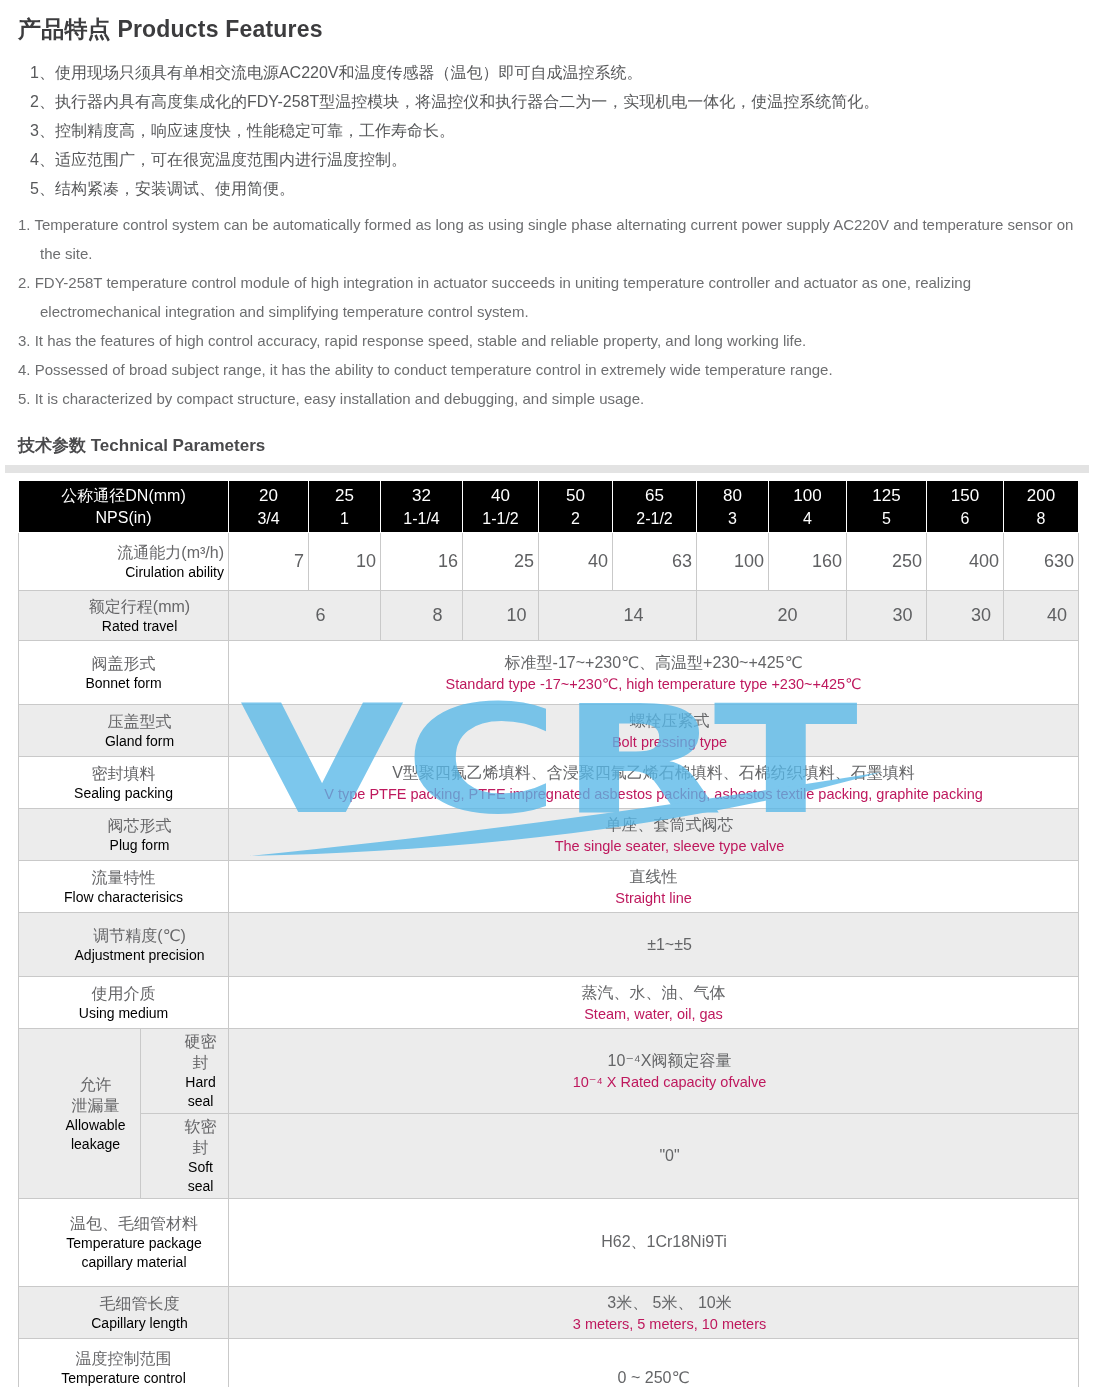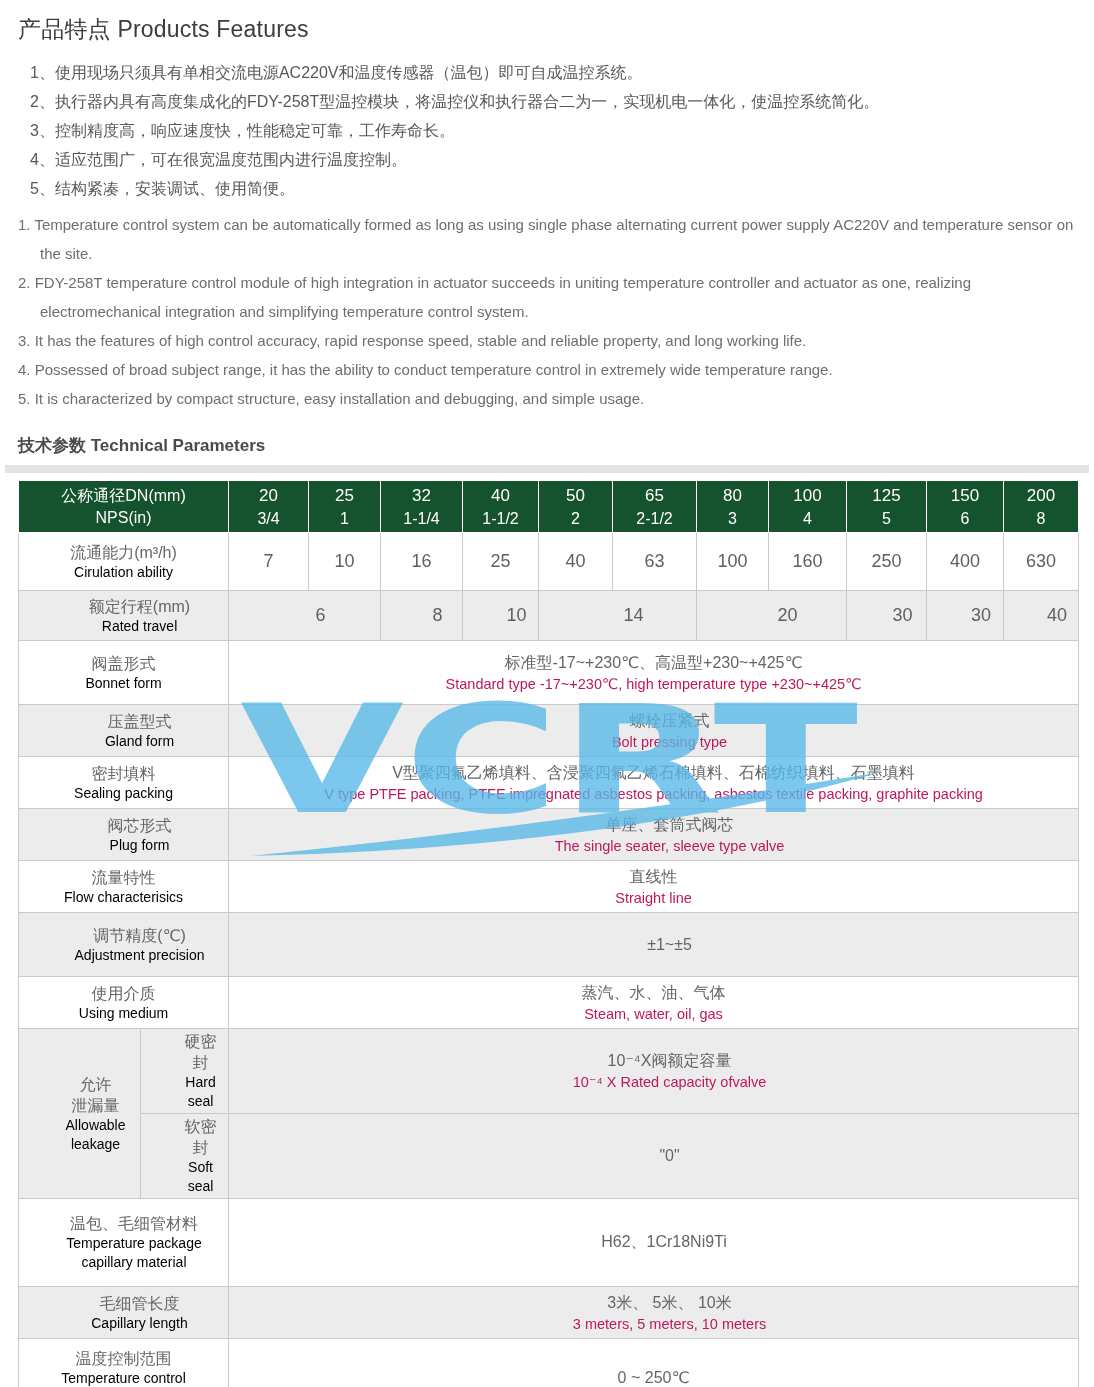--- a/index.html
+++ b/index.html
@@ -6,21 +6,21 @@
   html, body { background: #ffffff; }
   body {
     width: 1094px; height: 1387px; overflow: hidden;
     font-family: "Liberation Sans", "DejaVu Sans", sans-serif;
     color: #58595b;
   }
   .page { position: relative; width: 1094px; height: 1387px; }
 
   h1.sec-heading {
     margin: 14px 18px 0 18px;
-    font-size: 23px; font-weight: normal; color: #3c3c3e;
+    font-size: 23px; font-weight: bold; color: #3c3c3e;
     letter-spacing: 0.2px;
   }
   h2.sec-heading {
     margin: 21px 18px 0 18px;
     font-size: 17px; font-weight: bold; color: #4a4a4c;
   }
 
   .cn-list { margin: 13px 14px 0 30px; }
   .cn-list .feat-item {
     font-size: 16px; line-height: 29px; color: #57585a;
@@ -38,28 +38,28 @@
 
   .table-wrap { position: relative; margin: 7px 0 0 18px; width: 1060px; }
 
   table.tech {
     border-collapse: collapse; table-layout: fixed;
     width: 1060px; border: 1px solid #c9c9c9;
   }
   table.tech td { border: 1px solid #c9c9c9; text-align: center; vertical-align: middle; padding: 2px 4px; background: #ffffff; }
   table.tech th {
     border: 1px solid #ffffff; text-align: center; vertical-align: middle;
-    background: #14532d; color: #ffffff; font-weight: normal; padding: 2px 2px;
+    background: #000000; color: #ffffff; font-weight: normal; padding: 2px 2px;
   }
   tr.gray td { background: #ececec; padding-left: 36px; }
 
   tr.h50 td, tr.h50 th { height: 50px; }
   tr.h52 td, tr.h52 th { height: 52px; }
   tr.h54 td, tr.h54 th { height: 64px; }
-  tr.h58 td, tr.h58 th { height: 58px; }
+  tr.h58 td, tr.h58 th { height: 58px; text-align: right; }
   tr.h78 td { height: 78px; }
   tr.h88 td { height: 88px; padding-left: 25px; }
 
   .th-cn { display: block; font-size: 16px; line-height: 22px; }
   .th-dn { display: block; font-size: 17px; line-height: 23px; }
   .th-nps { display: block; font-size: 16px; line-height: 23px; }
 
   .lbl .cn  { display: block; font-size: 16px; line-height: 21px; color: #666668; }
   .lbl .en  { display: block; font-size: 14px; line-height: 19px; color: #000000; }
 

